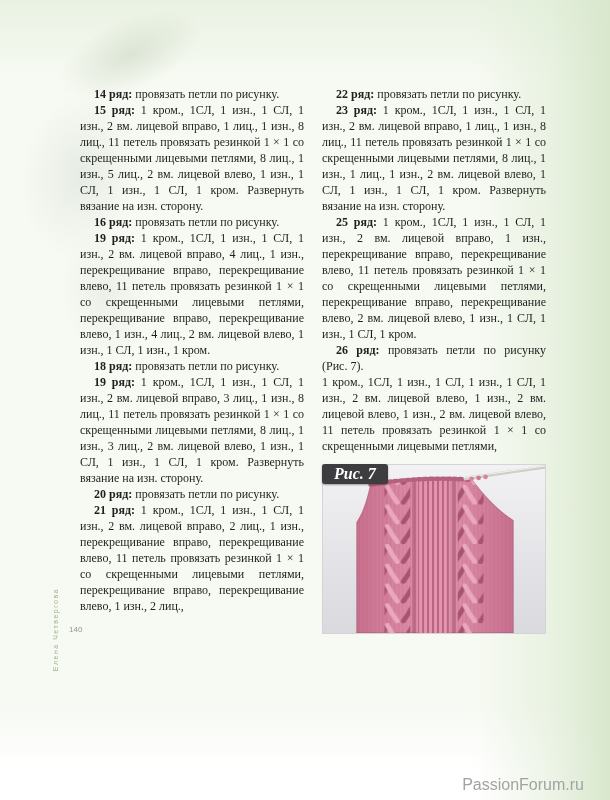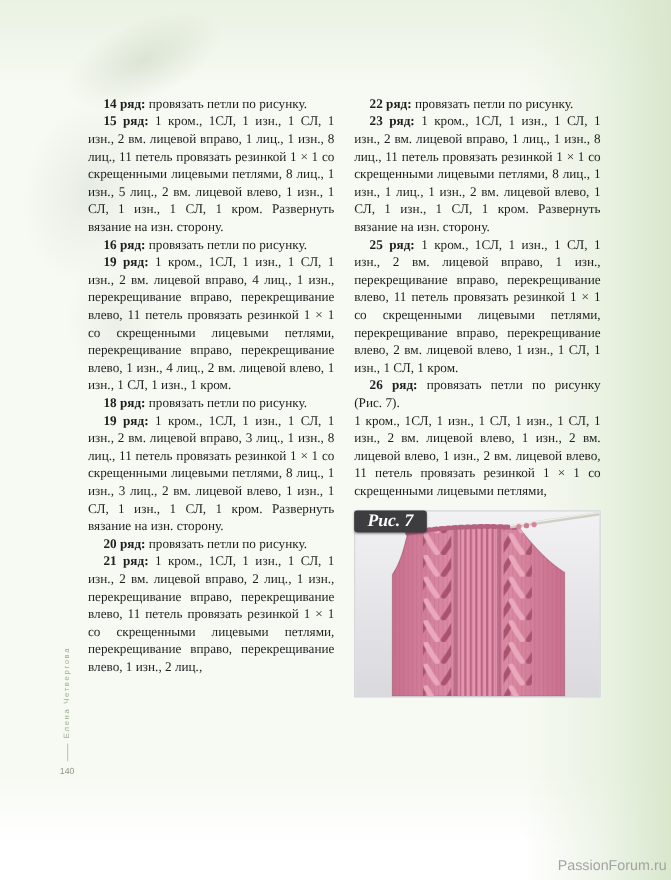--- a/index.html
+++ b/index.html
@@ -40,31 +40,31 @@
     box-shadow:0 1px 2px rgba(0,0,0,0.35);
   }
   .photo{
     margin-top:10px;width:224px;height:170px;
     border:1px solid #d3d3d8;box-sizing:border-box;
     background:#e9e9ec;
   }
   .photo svg{display:block;width:100%;height:100%;}
 
   .side-meta{position:absolute;left:52px;top:588px;width:18px;
-    display:flex;flex-direction:column;align-items:center;gap:5px;}
+    display:flex;align-items:center;gap:5px;}
   .author-vert{
     writing-mode:vertical-rl;transform:rotate(180deg);
     font-family:"Liberation Sans", sans-serif;font-size:7px;letter-spacing:1.5px;
     color:#9cb190;white-space:nowrap;}
   .rule-vert{width:1px;height:16px;background:#b9c6ae;}
   .page-num{font-family:"Liberation Sans", sans-serif;font-size:8px;color:#8f978a;}
 
   .watermark{
-    position:absolute;right:4px;bottom:6px;
-    font-family:"Liberation Sans", sans-serif;font-size:13px;color:#a3a3a3;}
+    position:absolute;right:26px;bottom:6px;
+    font-family:"Liberation Sans", sans-serif;font-size:16px;color:#a3a3a3;}
 </style>
 </head>
 <body>
 
 <div class="page">
 
   <div class="leaf leaf1"></div>
   <div class="leaf leaf2"></div>
   <div class="leaf leaf3"></div>
 

